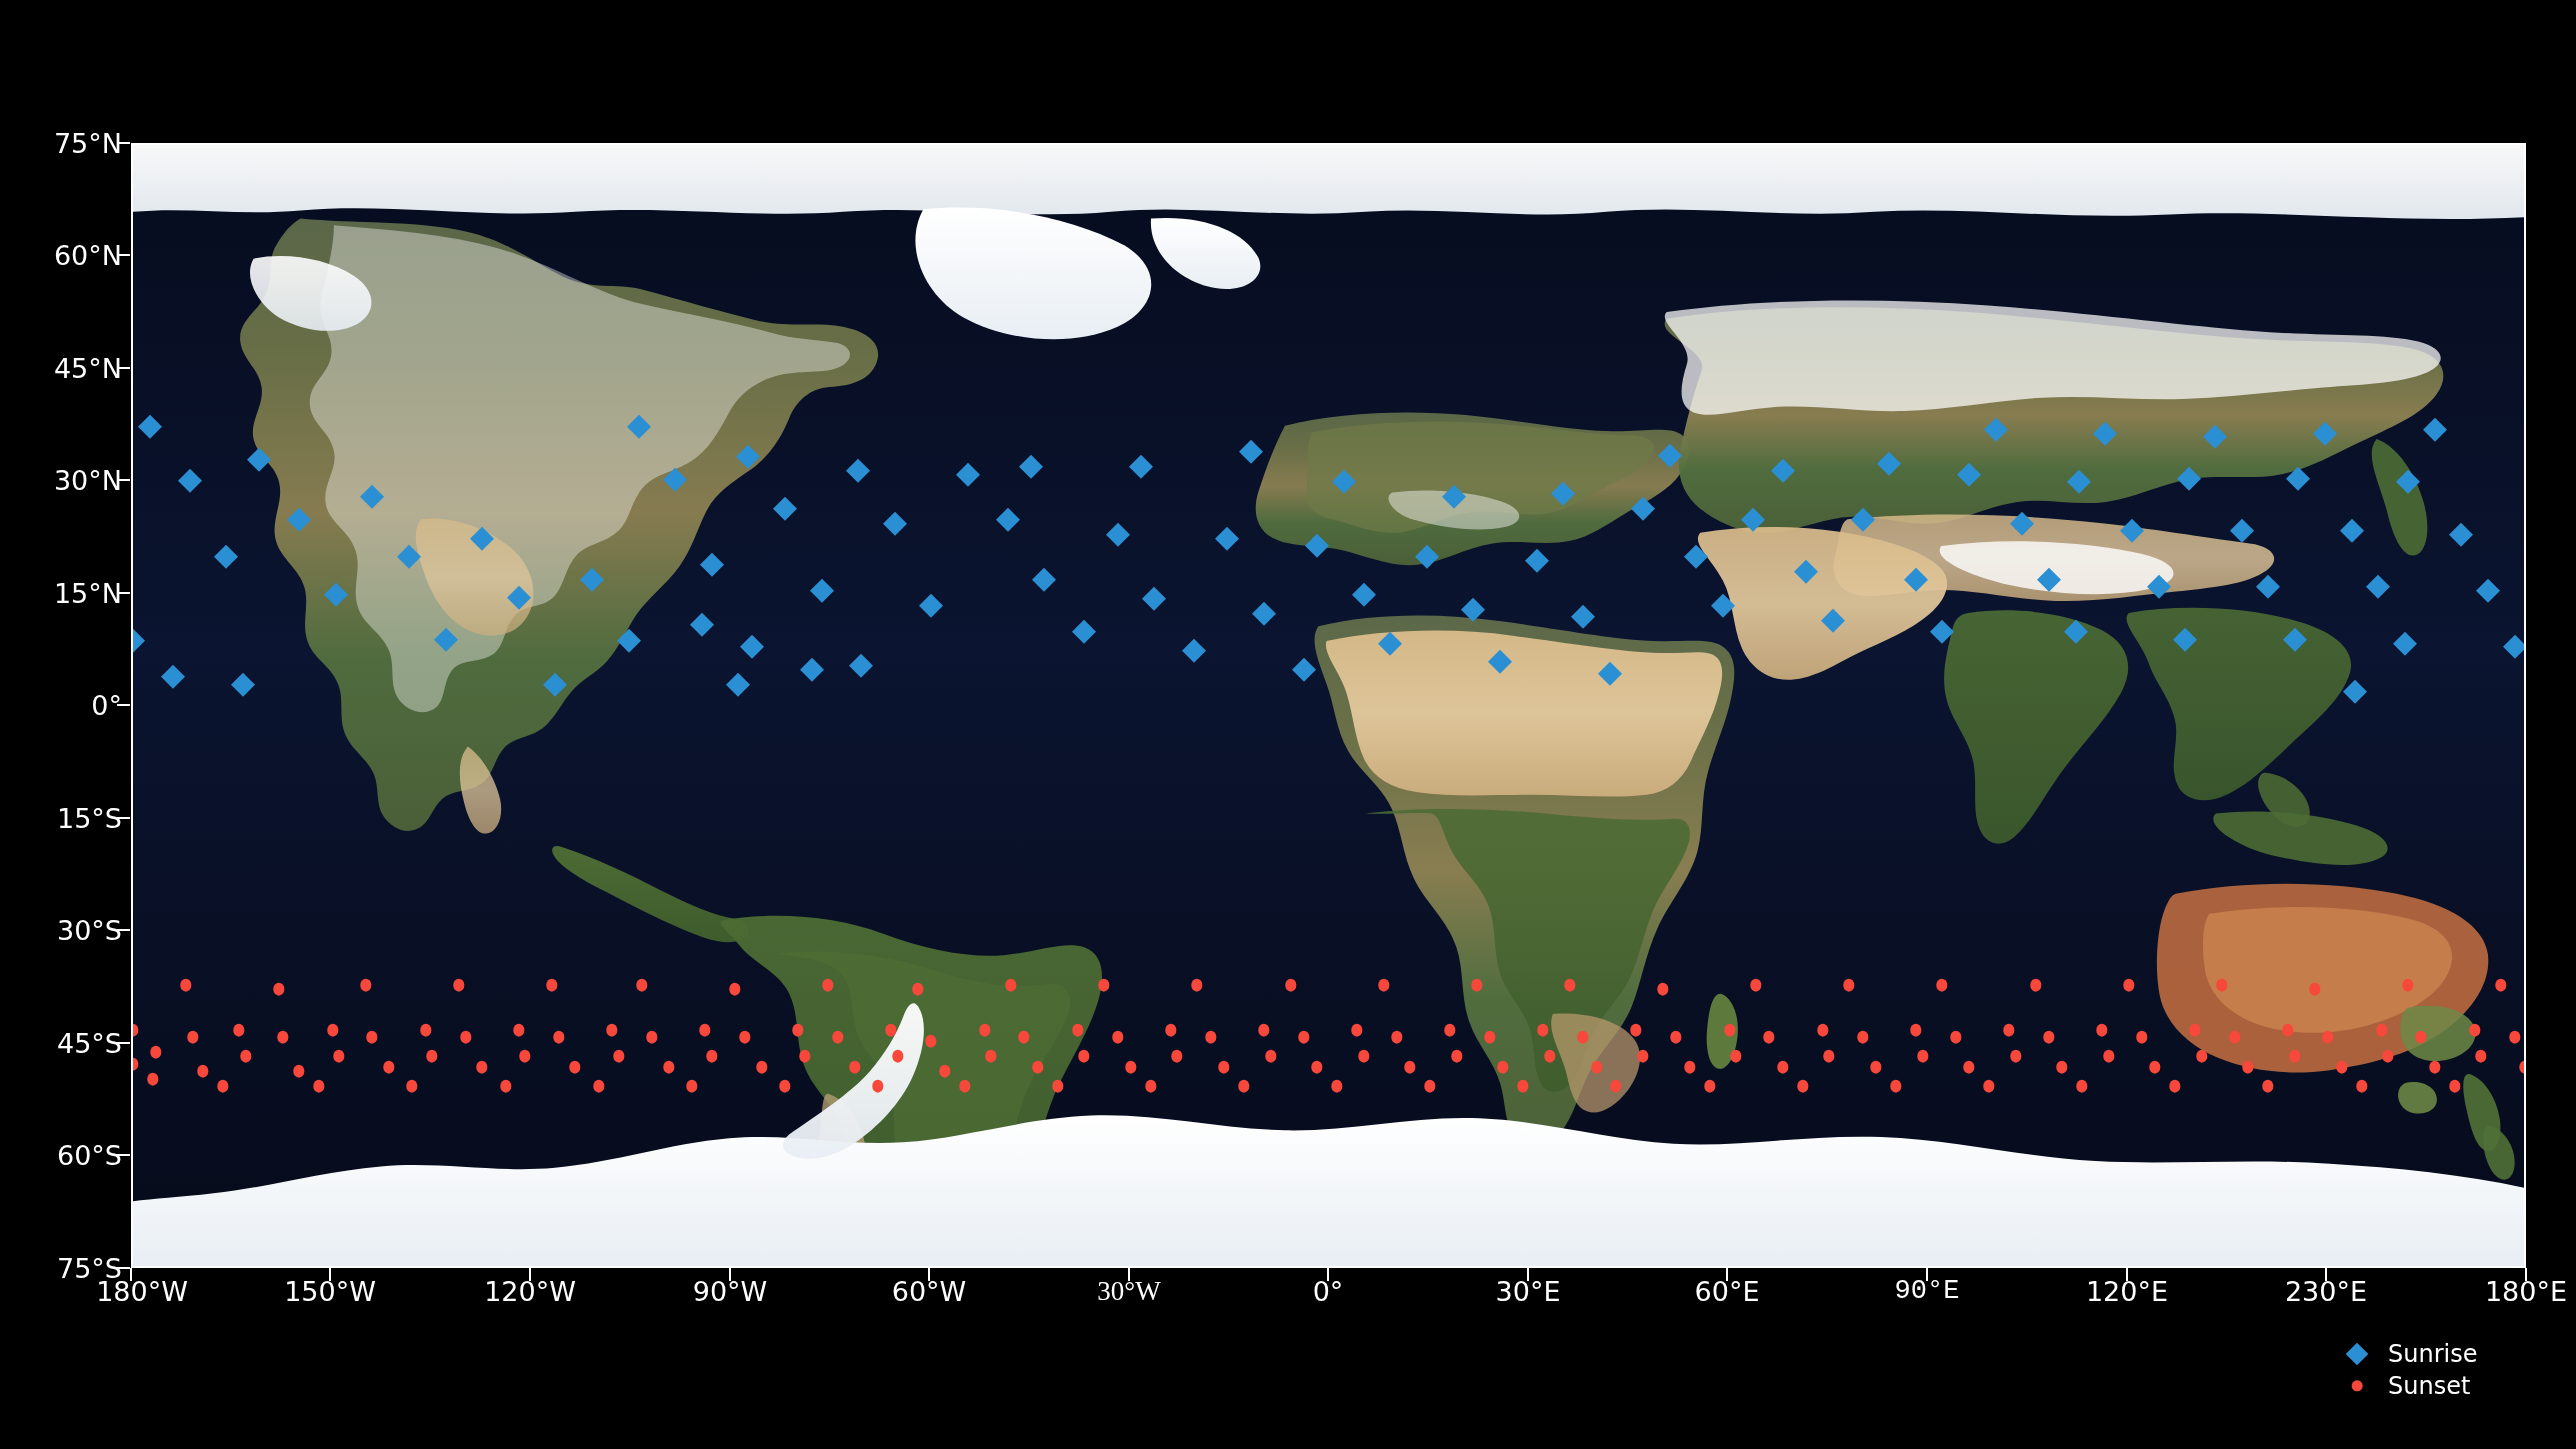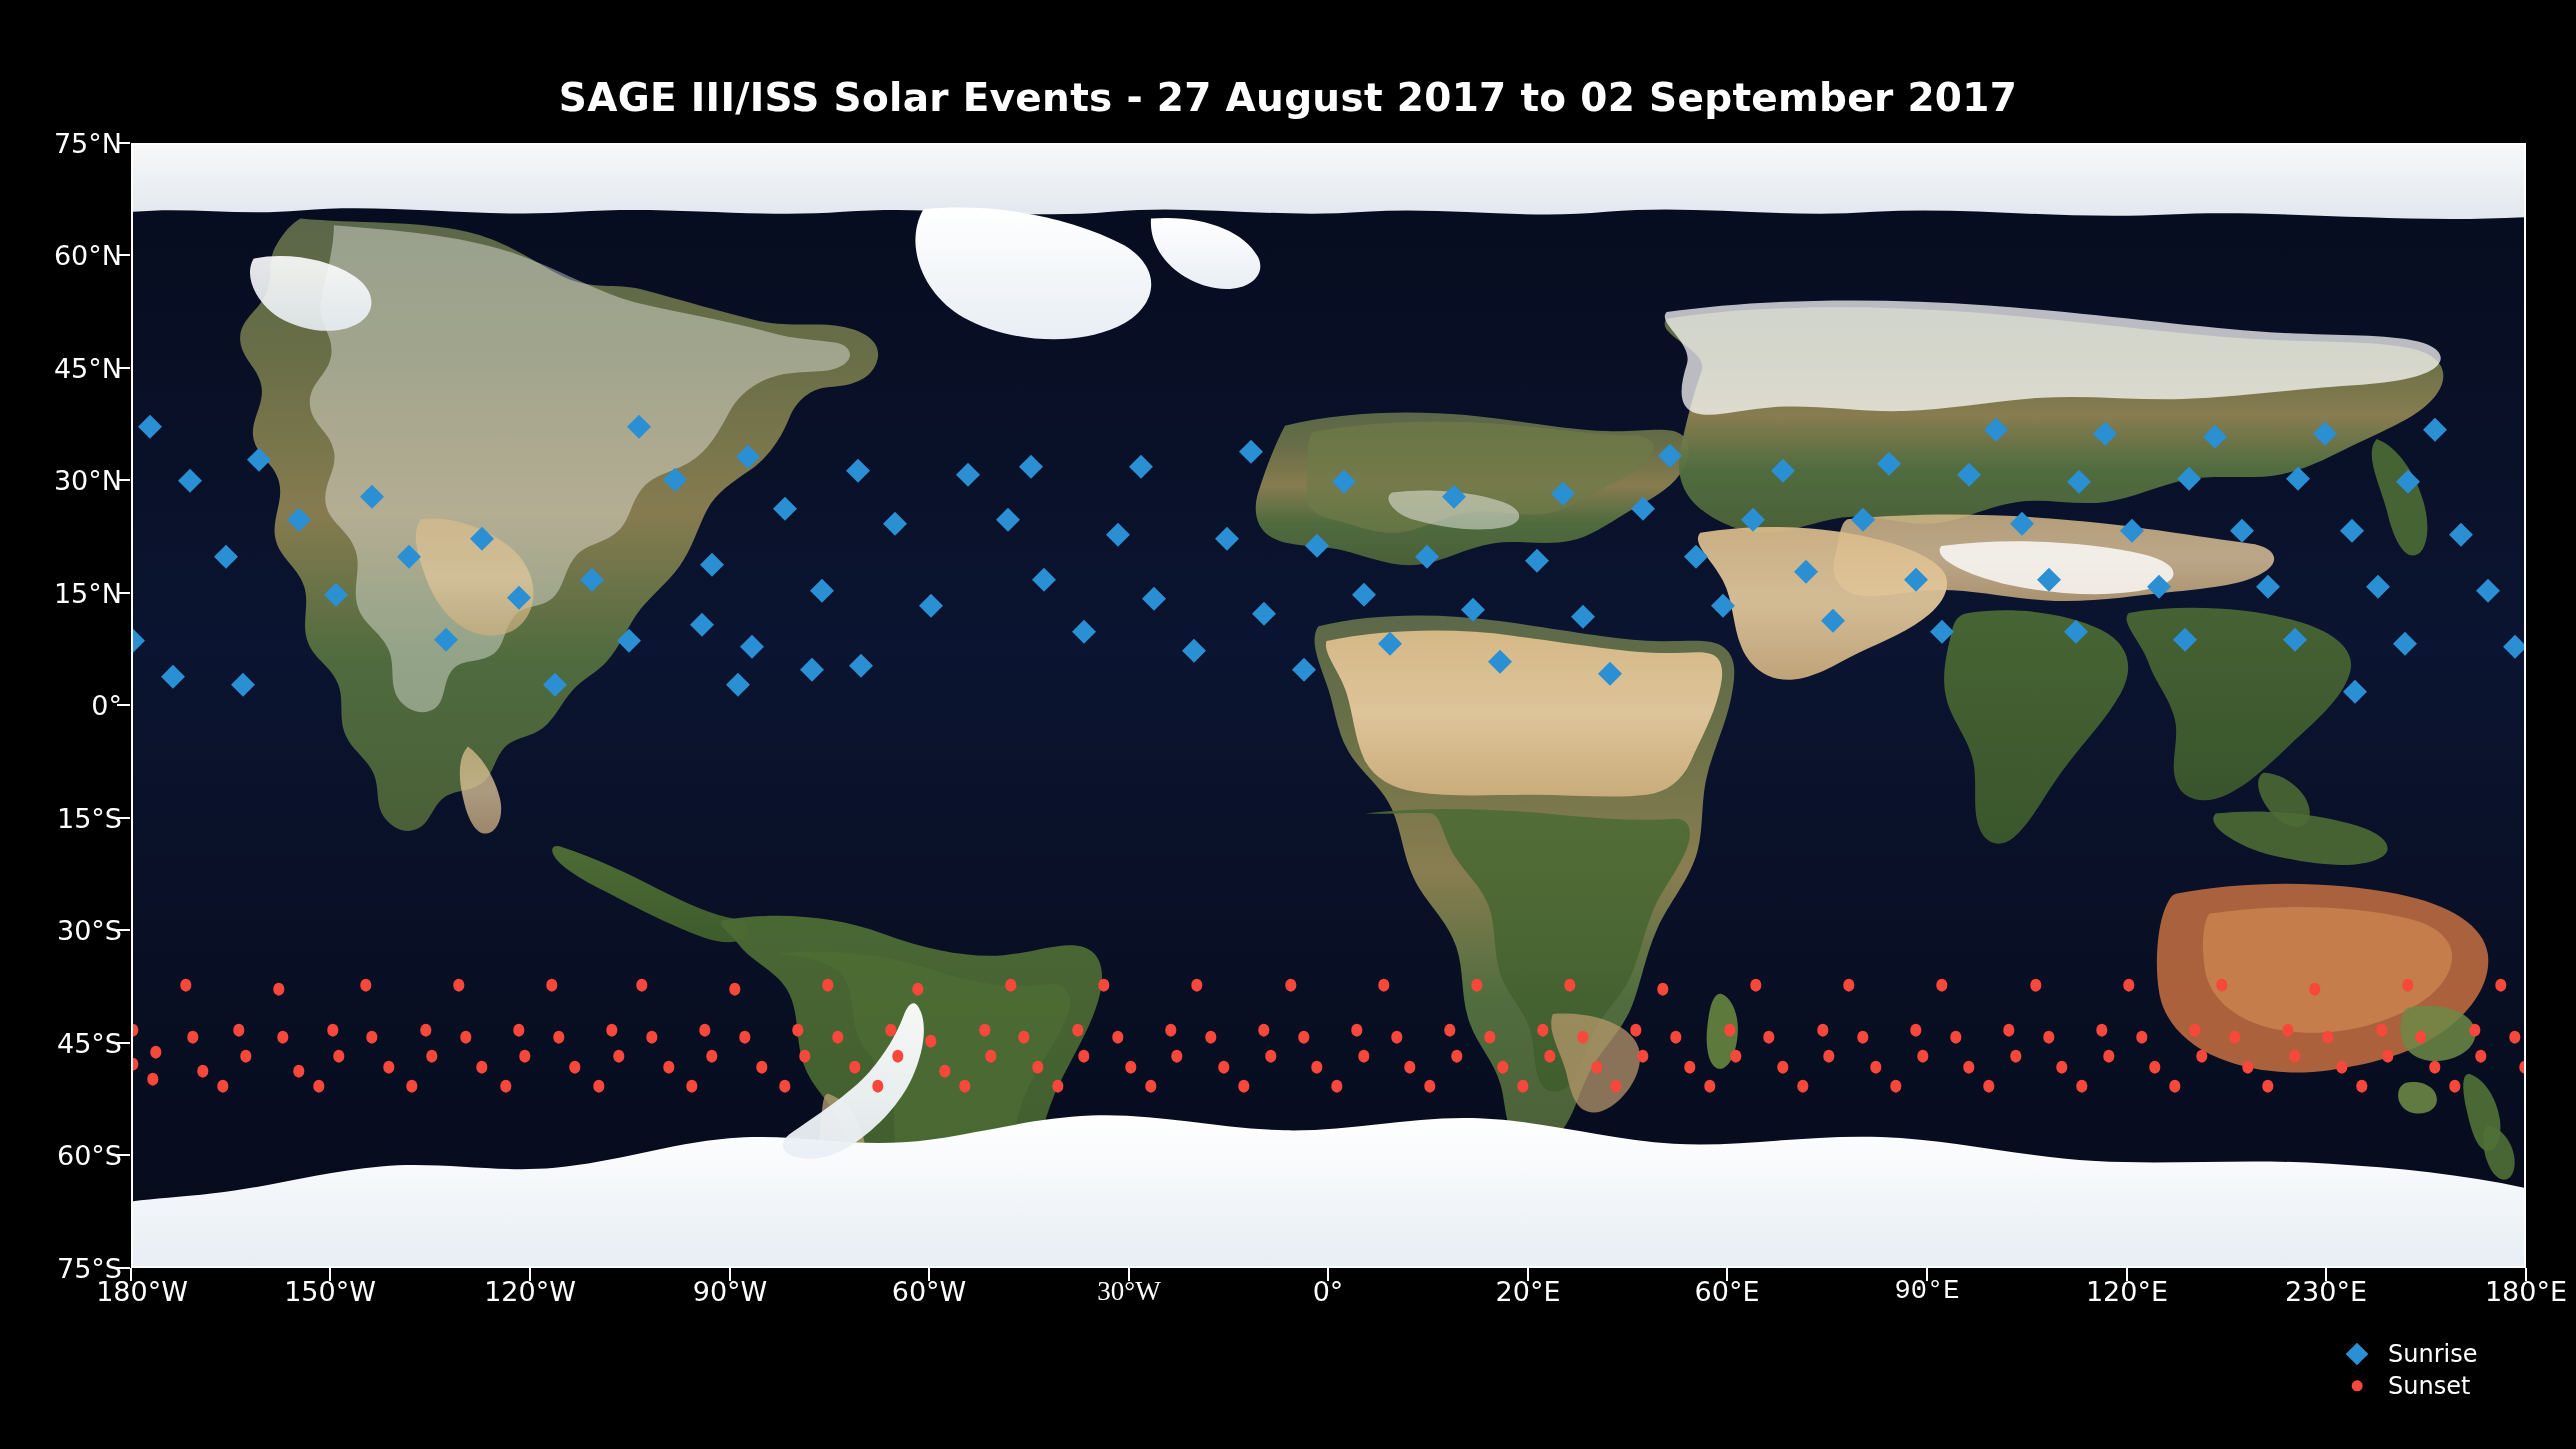--- a/index.html
+++ b/index.html
@@ -56,21 +56,20 @@
   .lsym.sunset{width:10.7px;height:11.4px;background:#f8483c;border-radius:50%;transform:translate(-50%,-50%);left:9.4px;}
   .ltxt{position:absolute; left:40px; top:50%; transform:translateY(-50%);
         color:#fff; font-size:24px; font-family:"DejaVu Sans",sans-serif;
         white-space:nowrap;}
 </style>
 </head>
 <body>
 
 <div id="root">
 
-  <div id="title">SAGE III/ISS Solar Events - 27 August 2017 to 02 September 2017</div>
 
   <div id="plot">
     <svg id="mapsvg" viewBox="0 0 3570 1677" preserveAspectRatio="none">
       <defs>
         <linearGradient id="gOcean" x1="0" y1="0" x2="0" y2="1">
           <stop offset="0%" stop-color="#060c1e"></stop>
           <stop offset="45%" stop-color="#0b1430"></stop>
           <stop offset="100%" stop-color="#060b1a"></stop>
         </linearGradient>
         <linearGradient id="gLand" x1="0" y1="0" x2="0" y2="1">
@@ -586,21 +585,21 @@
       <div class="xlab" style="left: 530px;">120°W</div>
       <div class="xtickmark" style="left: 530px;"></div>
       <div class="xlab" style="left: 730px;">90°W</div>
       <div class="xtickmark" style="left: 730px;"></div>
       <div class="xlab" style="left: 929px;">60°W</div>
       <div class="xtickmark" style="left: 929px;"></div>
       <div class="xlab" style="left: 1129px; font-family: Liberation Serif, serif;">30°W</div>
       <div class="xtickmark" style="left: 1129px;"></div>
       <div class="xlab" style="left: 1328px;">0°</div>
       <div class="xtickmark" style="left: 1328px;"></div>
-      <div class="xlab" style="left: 1528px;">20°E</div>
+      <div class="xlab" style="left: 1528px;">30°E</div>
       <div class="xtickmark" style="left: 1528px;"></div>
       <div class="xlab" style="left: 1727px;">60°E</div>
       <div class="xtickmark" style="left: 1727px;"></div>
       <div class="xlab" style="left: 1927px; font-family: Liberation Mono, monospace;">90°E</div>
       <div class="xtickmark" style="left: 1927px;"></div>
       <div class="xlab" style="left: 2127px;">120°E</div>
       <div class="xtickmark" style="left: 2127px;"></div>
       <div class="xlab" style="left: 2326px;">230°E</div>
       <div class="xtickmark" style="left: 2326px;"></div>
       <div class="xlab" style="left: 2526px;">180°E</div>

